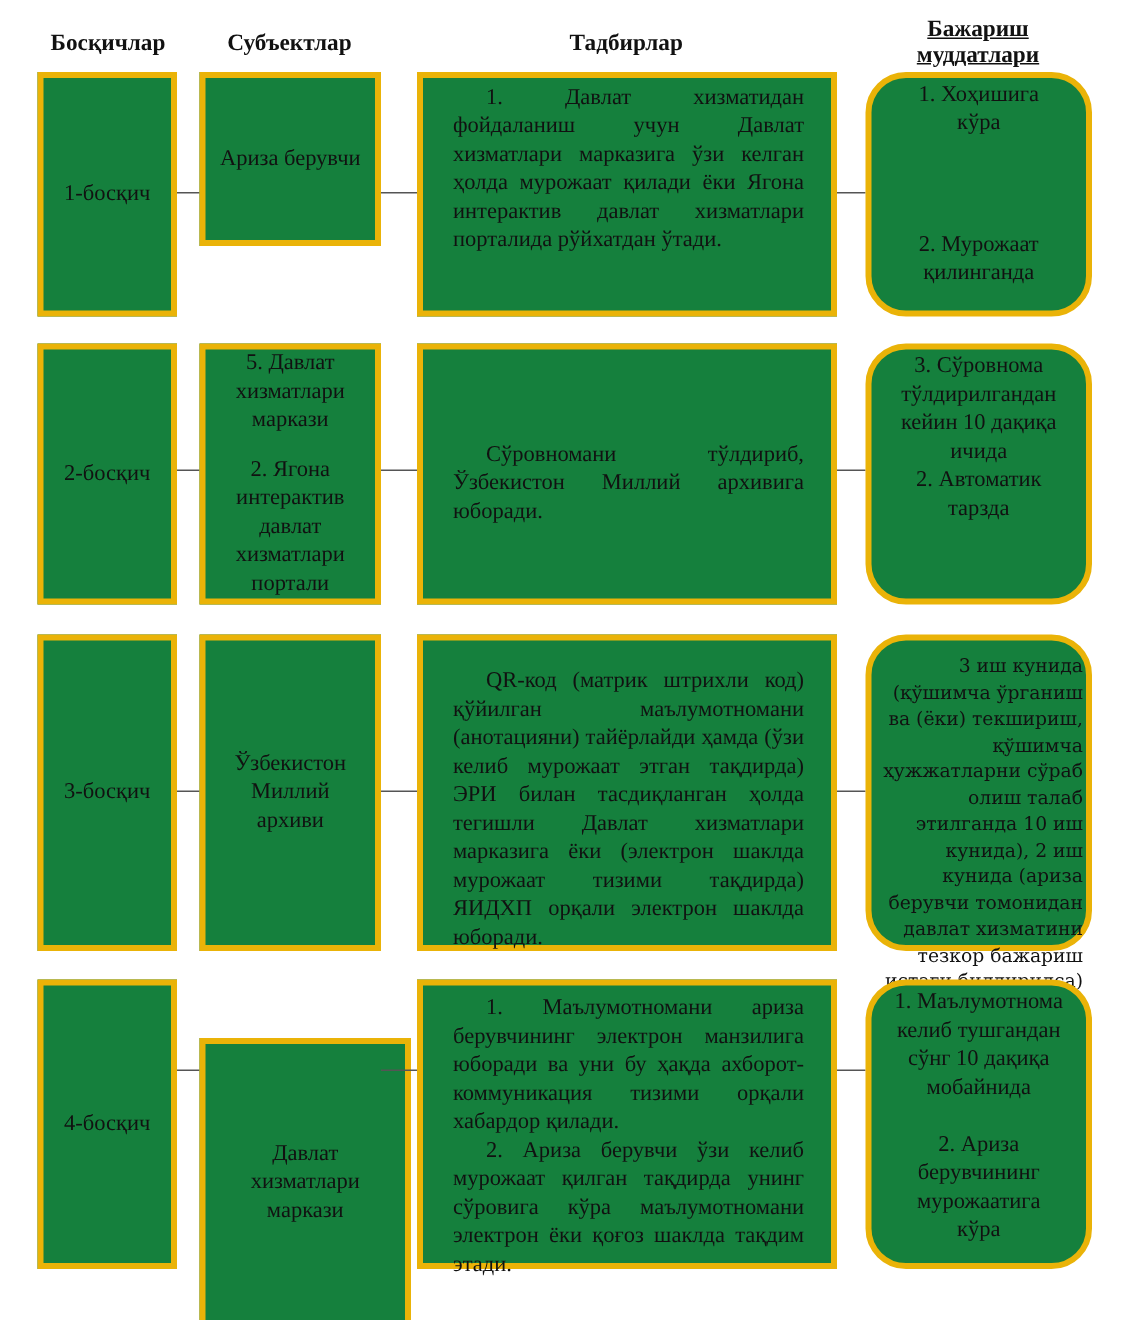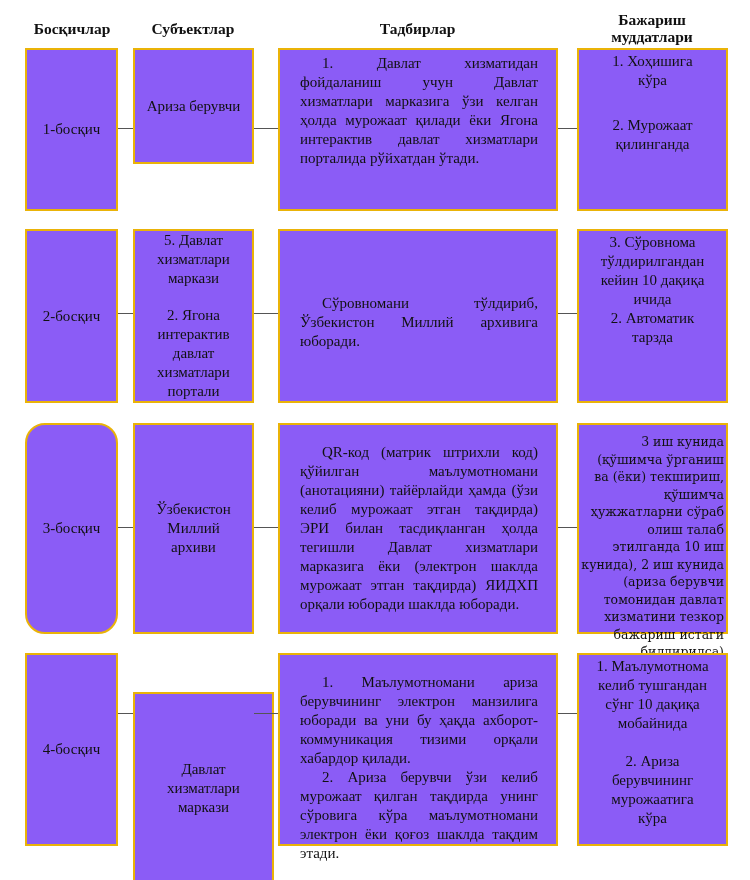--- a/index.html
+++ b/index.html
@@ -19,22 +19,22 @@
       position: absolute;
       font-weight: bold;
       font-size: 15.5px;
       text-align: center;
       line-height: 17px;
       color: #111;
     }
     .box {
       position: absolute;
       box-sizing: border-box;
-      border: 2px solid #eab308;
-      background: #8b5cf6;
+      border: 4px solid #eab308;
+      background: #15803d;
       font-size: 15px;
       line-height: 19px;
     }
     .center {
       display: flex;
       flex-direction: column;
       align-items: center;
       justify-content: center;
       text-align: center;
     }
@@ -42,61 +42,62 @@
       text-align: justify;
       padding: 4px 18px 0 20px;
     }
     .just p {
       margin: 0;
       text-indent: 22px;
     }
     .dl {
       text-align: center;
       padding: 0 4px;
+      border-radius: 27px;
     }
     .dl p { margin: 0; }
     .small {
       font-family: "DejaVu Serif", serif;
       font-size: 12.5px;
       line-height: 17.5px;
     }
     .hline {
       position: absolute;
       height: 0;
       border-top: 1.5px solid #555;
     }
     .gap { height: 19px; }
   </style>
 </head>
 <body>
 
 <div class="hdr" style="left:18px; top:20px; width:108px;">Босқичлар</div>
 <div class="hdr" style="left:133px; top:20px; width:120px;">Субъектлар</div>
 <div class="hdr" style="left:278px; top:20px; width:279px;">Тадбирлар</div>
-<div class="hdr" style="left:577px; top:11px; width:150px;">
+<div class="hdr" style="left:577px; top:11px; width:150px;text-decoration:underline;">
   <div>Бажариш</div>
   <div>муддатлари</div>
 </div>
 
 <div>
   <div class="box center" style="left:25px; top:48px; width:93px; height:163px;">
     <span>1-босқич</span>
   </div>
   <div class="hline" style="left:118px; top:128px; width:15px;"></div>
   <div class="box center" style="left:133px; top:48px; width:121px; height:116px;">
     <span>Ариза берувчи</span>
   </div>
   <div class="hline" style="left:254px; top:128px; width:24px;"></div>
   <div class="box just" style="left:278px; top:48px; width:280px; height:163px;">
     <p>1. Давлат хизматидан фойдаланиш учун Давлат хизматлари марказига ўзи келган ҳолда мурожаат қилади ёки Ягона интерактив давлат хизматлари порталида рўйхатдан ўтади.</p>
   </div>
   <div class="hline" style="left:558px; top:128px; width:19px;"></div>
   <div class="box dl" style="left:577px; top:48px; width:151px; height:163px;">
     <p style="padding:2px 20px 0;">1. Хоҳишига кўра</p>
-    <p style="margin-top:26px; padding:0 22px;">2. Мурожаат қилинганда</p>
+    <p style="margin-top:62px; padding:0 22px;">2. Мурожаат қилинганда</p>
   </div>
 </div>
 
 <div>
   <div class="box center" style="left:25px; top:229px; width:93px; height:174px;">
     <span>2-босқич</span>
   </div>
   <div class="hline" style="left:118px; top:313px; width:15px;"></div>
   <div class="box center" style="left:133px; top:229px; width:121px; height:174px; justify-content:flex-start; padding:0 14px;">
     <span>5. Давлат хизматлари маркази</span>
@@ -108,47 +109,47 @@
     <p>Сўровномани тўлдириб, Ўзбекистон Миллий архивига юборади.</p>
   </div>
   <div class="hline" style="left:558px; top:313px; width:19px;"></div>
   <div class="box dl" style="left:577px; top:229px; width:151px; height:174px;">
     <p style="padding:2px 6px 0;">3. Сўровнома тўлдирилгандан кейин 10 дақиқа ичида</p>
     <p style="padding:0 20px;">2. Автоматик тарзда</p>
   </div>
 </div>
 
 <div>
-  <div class="box center" style="left:25px; top:423px; width:93px; height:211px;border-radius:20px;">
+  <div class="box center" style="left:25px; top:423px; width:93px; height:211px;">
     <span>3-босқич</span>
   </div>
   <div class="hline" style="left:118px; top:527px; width:15px;"></div>
   <div class="box center" style="left:133px; top:423px; width:121px; height:211px; padding:0 36px;">
     <span>Ўзбекистон Миллий архиви</span>
   </div>
   <div class="hline" style="left:254px; top:527px; width:24px;"></div>
   <div class="box just" style="left:278px; top:423px; width:280px; height:211px; padding-top:18px;">
-    <p>QR-код (матрик штрихли код) қўйилган маълумотномани (анотацияни) тайёрлайди ҳамда (ўзи келиб мурожаат этган тақдирда) ЭРИ билан тасдиқланган ҳолда тегишли Давлат хизматлари марказига ёки (электрон шаклда мурожаат этган тақдирда) ЯИДХП орқали юборади шаклда юборади.</p>
+    <p>QR-код (матрик штрихли код) қўйилган маълумотномани (анотацияни) тайёрлайди ҳамда (ўзи келиб мурожаат этган тақдирда) ЭРИ билан тасдиқланган ҳолда тегишли Давлат хизматлари марказига ёки (электрон шаклда мурожаат тизими тақдирда) ЯИДХП орқали электрон шаклда юборади.</p>
   </div>
   <div class="hline" style="left:558px; top:527px; width:19px;"></div>
   <div class="box dl small" style="left:577px; top:423px; width:151px; height:211px; padding:8px 2px 0;text-align:right;">
     <p>3 иш кунида (қўшимча ўрганиш ва (ёки) текшириш, қўшимча ҳужжатларни сўраб олиш талаб этилганда 10 иш кунида), 2 иш кунида (ариза берувчи томонидан давлат хизматини тезкор бажариш истаги билдирилса)</p>
   </div>
 </div>
 
 <div>
   <div class="box center" style="left:25px; top:653px; width:93px; height:193px;">
     <span>4-босқич</span>
   </div>
   <div class="hline" style="left:118px; top:713px; width:15px;"></div>
   <div class="box center" style="left:133px; top:692px; width:141px; height:193px; padding:0 20px;">
     <span>Давлат хизматлари маркази</span>
   </div>
   <div class="hline" style="left:254px; top:713px; width:24px;"></div>
-  <div class="box just" style="left:278px; top:653px; width:280px; height:193px; padding-top:18px;">
+  <div class="box just" style="left:278px; top:653px; width:280px; height:193px; padding-top:6px;">
     <p>1. Маълумотномани ариза берувчининг электрон манзилига юборади ва уни бу ҳақда ахборот-коммуникация тизими орқали хабардор қилади.</p>
     <p>2. Ариза берувчи ўзи келиб мурожаат қилган тақдирда унинг сўровига кўра маълумотномани электрон ёки қоғоз шаклда тақдим этади.</p>
   </div>
   <div class="hline" style="left:558px; top:713px; width:19px;"></div>
   <div class="box dl" style="left:577px; top:653px; width:151px; height:193px;">
     <p style="padding:2px 8px 0;">1. Маълумотнома келиб тушгандан сўнг 10 дақиқа мобайнида</p>
     <p style="margin-top:19px; padding:0 14px;">2. Ариза берувчининг мурожаатига кўра</p>
   </div>
 </div>
 

